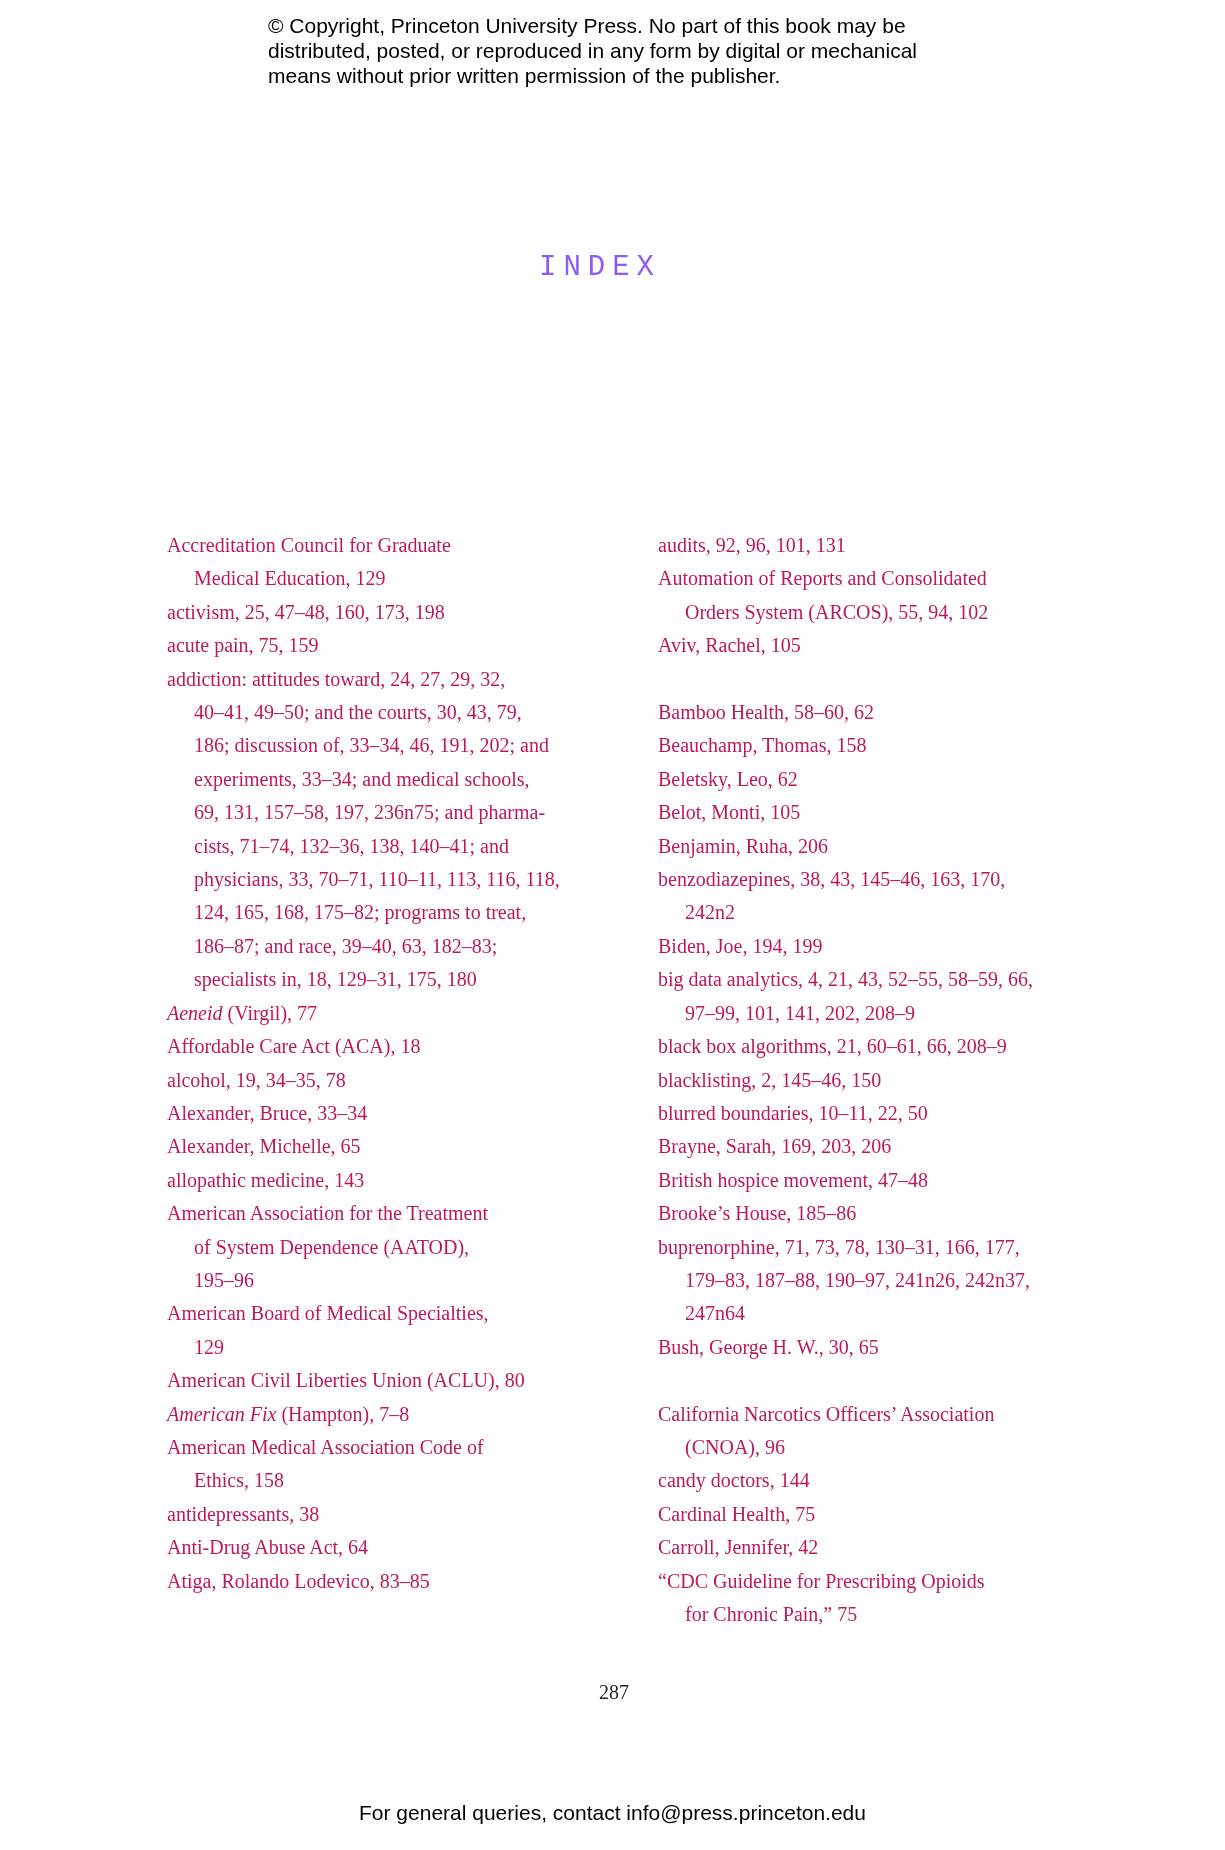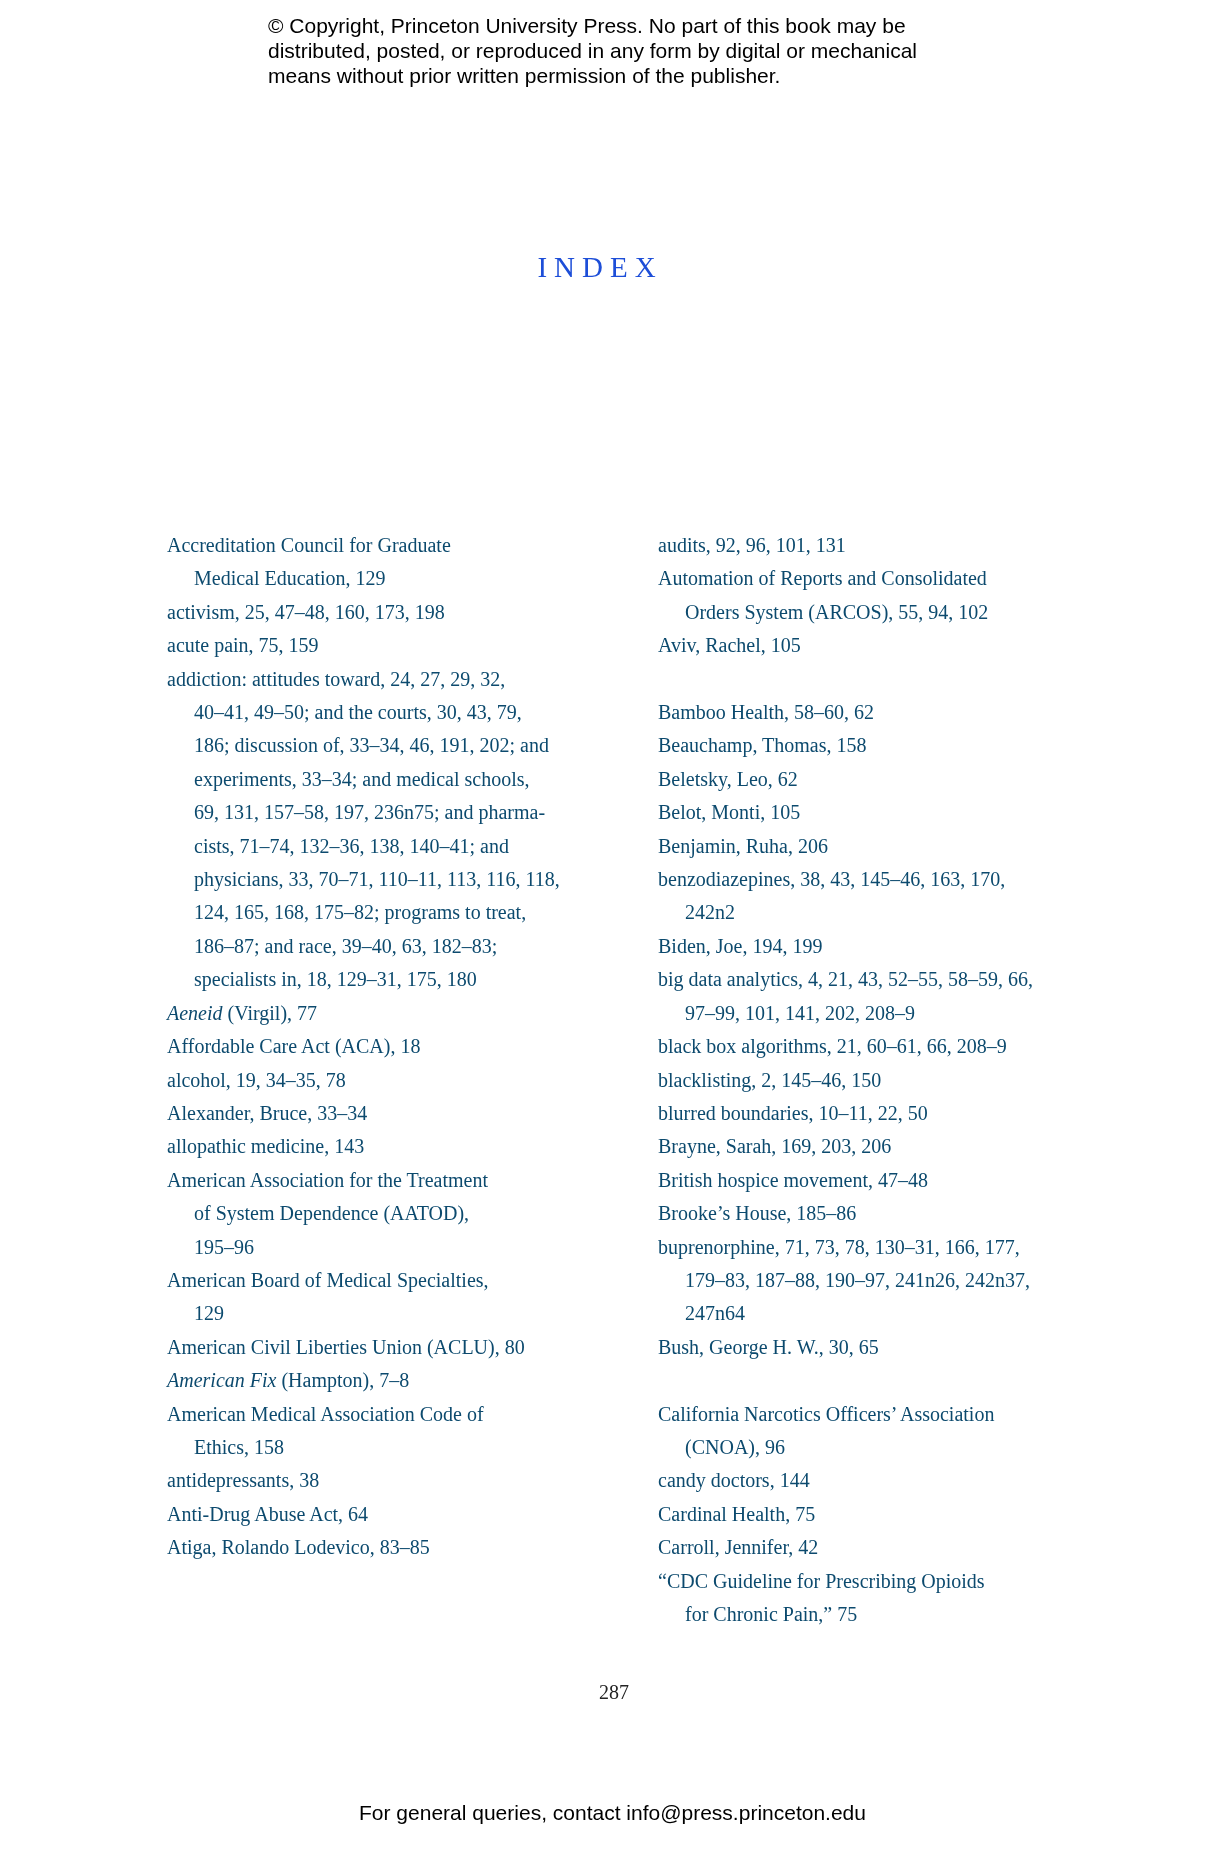--- a/index.html
+++ b/index.html
@@ -25,31 +25,31 @@
     font-size: 21px;
     line-height: 25px;
     color: #000000;
   }
   .index-title {
     position: absolute;
     left: 0;
     top: 251px;
     width: 1200px;
     text-align: center;
-    font-family: Liberation Serif, serif;
+    font-family: Liberation Mono, monospace;
     font-size: 29px;
     letter-spacing: 7px;
-    color: #1d4ed8;
+    color: #8b5cf6;
   }
   .index-col {
     position: absolute;
     top: 529px;
     font-size: 20px;
     line-height: 33.4px;
-    color: #0c4a6e;
+    color: #be185d;
   }
   .col-left  { left: 167px; width: 450px; }
   .col-right { left: 626px; width: 560px; margin-left: 32px; }
   .index-line { white-space: nowrap; }
   .index-line.indent { padding-left: 27px; }
   .index-line em { font-style: italic; }
   .page-number {
     position: absolute;
     left: 0;
     top: 1681px;
@@ -95,20 +95,21 @@
       <div class="index-line indent">69, 131, 157–58, 197, 236n75; and pharma-</div>
       <div class="index-line indent">cists, 71–74, 132–36, 138, 140–41; and</div>
       <div class="index-line indent">physicians, 33, 70–71, 110–11, 113, 116, 118,</div>
       <div class="index-line indent">124, 165, 168, 175–82; programs to treat,</div>
       <div class="index-line indent">186–87; and race, 39–40, 63, 182–83;</div>
       <div class="index-line indent">specialists in, 18, 129–31, 175, 180</div>
       <div class="index-line"><em>Aeneid</em> (Virgil), 77</div>
       <div class="index-line">Affordable Care Act (ACA), 18</div>
       <div class="index-line">alcohol, 19, 34–35, 78</div>
       <div class="index-line">Alexander, Bruce, 33–34</div>
+      <div class="index-line">Alexander, Michelle, 65</div>
       <div class="index-line">allopathic medicine, 143</div>
       <div class="index-line">American Association for the Treatment</div>
       <div class="index-line indent">of System Dependence (AATOD),</div>
       <div class="index-line indent">195–96</div>
       <div class="index-line">American Board of Medical Specialties,</div>
       <div class="index-line indent">129</div>
       <div class="index-line">American Civil Liberties Union (ACLU), 80</div>
       <div class="index-line"><em>American Fix</em> (Hampton), 7–8</div>
       <div class="index-line">American Medical Association Code of</div>
       <div class="index-line indent">Ethics, 158</div>

